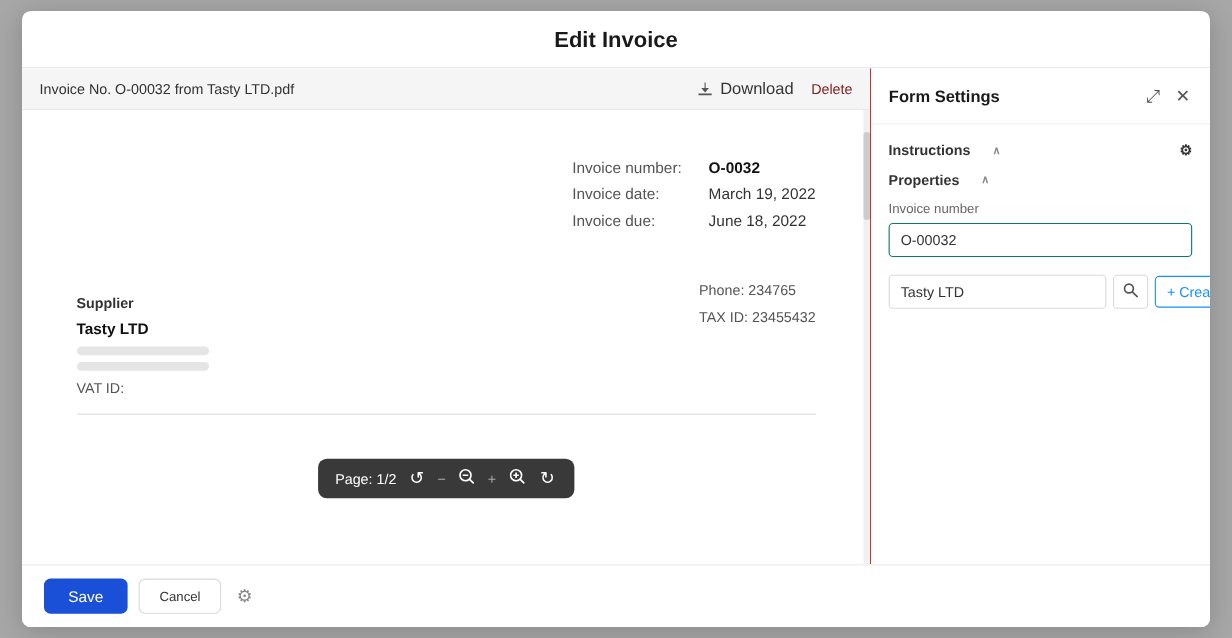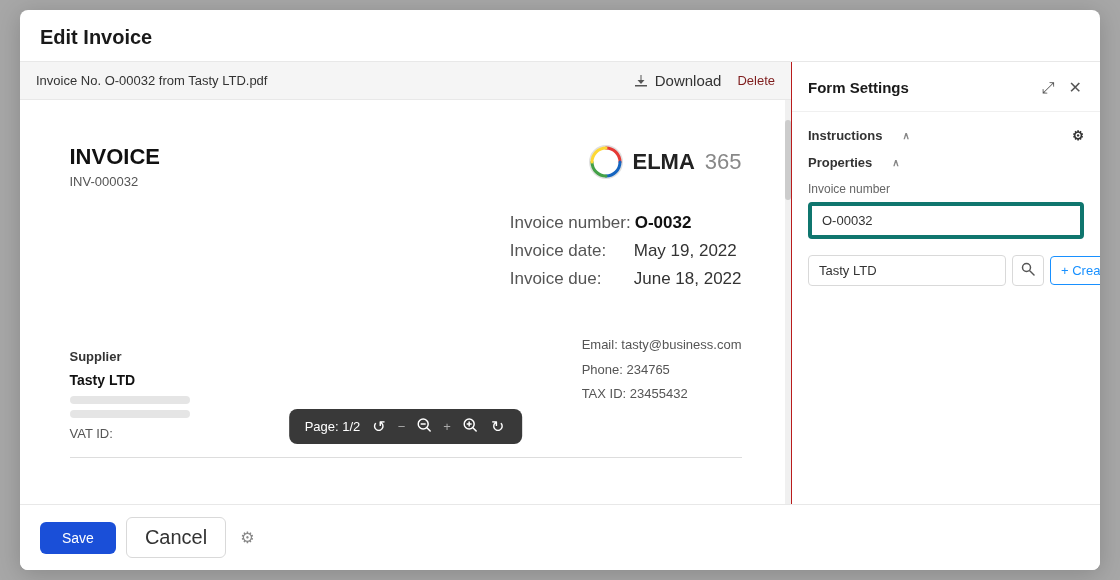--- a/index.html
+++ b/index.html
@@ -2,21 +2,21 @@
 <html><head>
   <meta charset="utf-8">
   <style>
     * { box-sizing: border-box; margin: 0; padding: 0; }
     body { font-family: -apple-system, BlinkMacSystemFont, 'Segoe UI', sans-serif; font-size: 14px; background: #f0f0f0; width: 1120px; height: 580px; overflow: hidden; display: flex; align-items: center; justify-content: center; }
 
     .modal-overlay { background: rgba(0,0,0,0.3); width: 1120px; height: 580px; display: flex; align-items: center; justify-content: center; }
 
     .modal { background: #fff; width: 1080px; height: 560px; border-radius: 8px; box-shadow: 0 4px 24px rgba(0,0,0,0.18); display: flex; flex-direction: column; overflow: hidden; }
 
-    .modal-header { padding: 16px 20px 12px 20px; border-bottom: 1px solid #e8e8e8; display: flex; align-items: center; justify-content: flex-start; flex-shrink: 0; }
+    .modal-header { padding: 16px 20px 12px 20px; border-bottom: 1px solid #e8e8e8; display: flex; align-items: center; justify-content: center; flex-shrink: 0; }
     .modal-title { font-size: 20px; font-weight: 600; color: #1a1a1a; }
 
     .modal-body { display: flex; flex: 1; overflow: hidden; }
 
     
     .left-panel { flex: 1; display: flex; flex-direction: column; border-right: 1px solid #b91c1c; overflow: hidden; }
 
     .file-bar { display: flex; align-items: center; justify-content: space-between; padding: 10px 16px; background: #f5f5f5; border-bottom: 1px solid #e8e8e8; flex-shrink: 0; }
     .file-name { font-size: 13px; color: #333; }
     .file-actions { display: flex; align-items: center; gap: 16px; }
@@ -26,21 +26,21 @@
     .pdf-viewer { flex: 1; overflow-y: auto; overflow-x: hidden; background: #fff; padding: 20px; position: relative; }
 
     .invoice-doc { max-width: 720px; margin: 0 auto; background: #fff; padding: 24px; }
 
     .invoice-top { display: flex; justify-content: space-between; align-items: flex-start; margin-bottom: 24px; }
     .invoice-heading { font-size: 22px; font-weight: 700; color: #111; }
     .invoice-num { font-size: 13px; color: #555; margin-top: 4px; }
 
     .elma-logo { display: flex; align-items: center; gap: 8px; }
 
-    .invoice-details { display: flex; gap: 8px; flex-direction: column; font-size: 17px; color: #333; margin-bottom: 24px; }
+    .invoice-details { display: flex; gap: 8px; flex-direction: column; font-size: 14px; color: #333; margin-bottom: 24px; }
     .invoice-detail-row { display: flex; align-items: center; gap: 4px; }
     .detail-label { color: #555; min-width: 120px; }
     .detail-value { font-weight: 600; color: #111; }
     .detail-value-normal { color: #333; }
 
     .supplier-section { margin-top: 16px; }
     .supplier-label { font-weight: 700; font-size: 13px; color: #333; margin-bottom: 8px; }
     .supplier-name { font-weight: 700; font-size: 14px; color: #111; margin-bottom: 8px; }
     .blurred-line { height: 8px; background: #ccc; border-radius: 4px; width: 120px; margin-bottom: 6px; opacity: 0.5; }
 
@@ -59,39 +59,39 @@
     .right-title { font-size: 15px; font-weight: 600; color: #1a1a1a; }
     .right-title-actions { display: flex; align-items: center; gap: 10px; }
 
     .right-body { padding: 16px; flex: 1; overflow-y: auto; }
 
     .section-label { font-size: 13px; font-weight: 600; color: #333; display: flex; align-items: center; gap: 20px; margin-bottom: 12px; cursor: pointer; }
     .section-label span.chevron { font-size: 10px; color: #888; }
 
     .form-group { margin-bottom: 16px; }
     .form-label { font-size: 12px; color: #666; margin-bottom: 6px; display: block; }
-    .form-input { width: 100%; border: 4px solid #0f766e; border-radius: 4px; padding: 7px 10px; font-size: 13px; color: #333; outline: none; }
+    .form-input { width: 100%; border: 1px solid #0f766e; border-radius: 4px; padding: 7px 10px; font-size: 13px; color: #333; outline: none; }
 
     .counterparty-row { display: flex; align-items: center; gap: 6px; }
     .counterparty-input { flex: 1; border: 1px solid #d9d9d9; border-radius: 4px; padding: 7px 10px; font-size: 13px; color: #333; outline: none; }
     .search-btn { border: 1px solid #d9d9d9; background: #fff; border-radius: 4px; padding: 6px 8px; cursor: pointer; color: #555; }
     .create-btn { border: 1px solid #1890ff; background: #fff; border-radius: 4px; padding: 6px 10px; cursor: pointer; color: #1890ff; font-size: 13px; display: flex; align-items: center; gap: 4px; white-space: nowrap; }
 
     
     .modal-right-icons { display: flex; align-items: center; gap: 12px; }
     .icon-btn { background: none; border: none; cursor: pointer; color: #555; font-size: 16px; padding: 2px; }
 
     
     .vertical-scroll { width: 6px; background: #f0f0f0; position: absolute; right: 0; top: 0; bottom: 0; }
     .scroll-thumb { width: 6px; height: 80px; background: #ccc; border-radius: 3px; position: absolute; top: 20px; }
 
     
     .modal-footer { border-top: 1px solid #e8e8e8; padding: 12px 20px; display: flex; align-items: center; gap: 10px; flex-shrink: 0; background: #fff; }
     .save-btn { background: #1a4fd8; color: #fff; border: none; border-radius: 6px; padding: 8px 22px; font-size: 14px; font-weight: 500; cursor: pointer; }
-    .cancel-btn { background: #fff; color: #333; border: 1px solid #d9d9d9; border-radius: 6px; padding: 8px 18px; font-size: 20px; cursor: pointer; }
+    .cancel-btn { background: #fff; color: #333; border: 1px solid #d9d9d9; border-radius: 6px; padding: 8px 18px; font-size: 12px; cursor: pointer; }
     .settings-footer-btn { background: none; border: none; cursor: pointer; color: #888; font-size: 16px; margin-left: 4px; }
   </style>
 </head>
 <body>
 
 <div class="modal-overlay">
   <div class="modal">
 
     <div class="modal-header">
       <span class="modal-title">Edit Invoice</span>
@@ -114,68 +114,49 @@
               <span>Download</span>
             </button>
             <button class="delete-btn">Delete</button>
           </div>
         </div>
 
         <div class="pdf-viewer" style="position:relative;">
 
           <div class="invoice-doc">
 
-            <div class="invoice-top">
-              <div>
-                <div class="invoice-heading">INVOICE</div>
-                <div class="invoice-num">INV-000032</div>
-              </div>
-              <div class="elma-logo">
-
-                <svg width="36" height="36" viewBox="0 0 36 36">
-                  <circle cx="18" cy="18" r="16" fill="none" stroke="#e0e0e0" stroke-width="2"></circle>
-                  <path d="M18 4 A14 14 0 0 1 32 18" stroke="#e53935" stroke-width="3" fill="none" stroke-linecap="round"></path>
-                  <path d="M32 18 A14 14 0 0 1 18 32" stroke="#1565c0" stroke-width="3" fill="none" stroke-linecap="round"></path>
-                  <path d="M18 32 A14 14 0 0 1 4 18" stroke="#43a047" stroke-width="3" fill="none" stroke-linecap="round"></path>
-                  <path d="M4 18 A14 14 0 0 1 18 4" stroke="#fdd835" stroke-width="3" fill="none" stroke-linecap="round"></path>
-                </svg>
-                <span style="font-size:22px;font-weight:700;color:#222;">ELMA</span>
-                <span style="font-size:22px;font-weight:400;color:#888;margin-left:2px;">365</span>
-              </div>
-            </div>
 
             <div style="display:flex;justify-content:flex-end;margin-bottom:20px;">
               <div class="invoice-details">
                 <div class="invoice-detail-row">
                   <span class="detail-label">Invoice number:</span>
                   <span class="detail-value">O-0032</span>
                 </div>
                 <div class="invoice-detail-row">
                   <span class="detail-label">Invoice date:</span>
-                  <span class="detail-value-normal">May 19, 2022</span>
+                  <span class="detail-value-normal">March 19, 2022</span>
                 </div>
                 <div class="invoice-detail-row">
                   <span class="detail-label">Invoice due:</span>
                   <span class="detail-value-normal">June 18, 2022</span>
                 </div>
               </div>
             </div>
 
             <div style="display:flex;justify-content:space-between;margin-top:10px;">
               <div class="supplier-section">
                 <div class="supplier-label">Supplier</div>
                 <div class="supplier-name">Tasty LTD</div>
                 <div class="blurred-line"></div>
                 <div class="blurred-line"></div>
                 <div class="vat-row">
                   <span>VAT ID:</span>
                 </div>
               </div>
               <div style="font-size:13px;color:#555;line-height:1.9;">
-                <div>Email: tasty@business.com</div>
                 <div>Phone: 234765</div>
                 <div>TAX ID: 23455432</div>
               </div>
             </div>
 
             <hr class="divider-line">
           </div>
 
           <div class="pdf-controls">
             <span>Page: 1/2</span>

